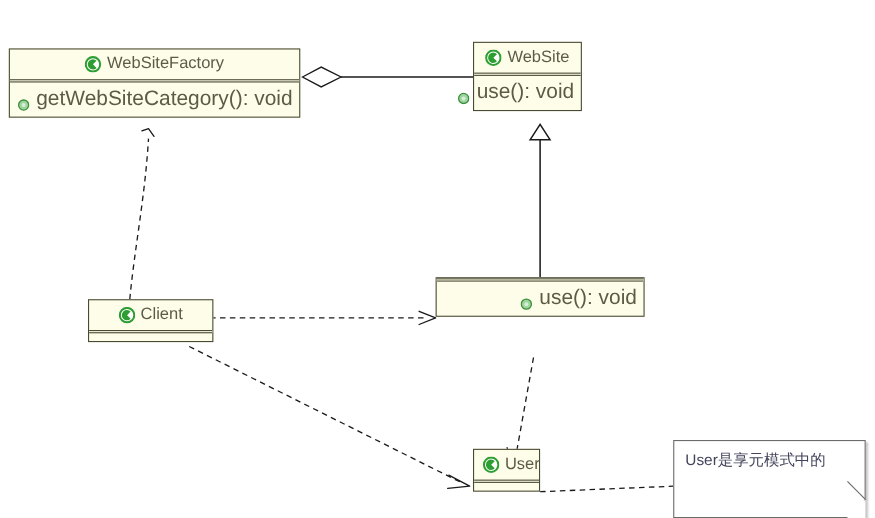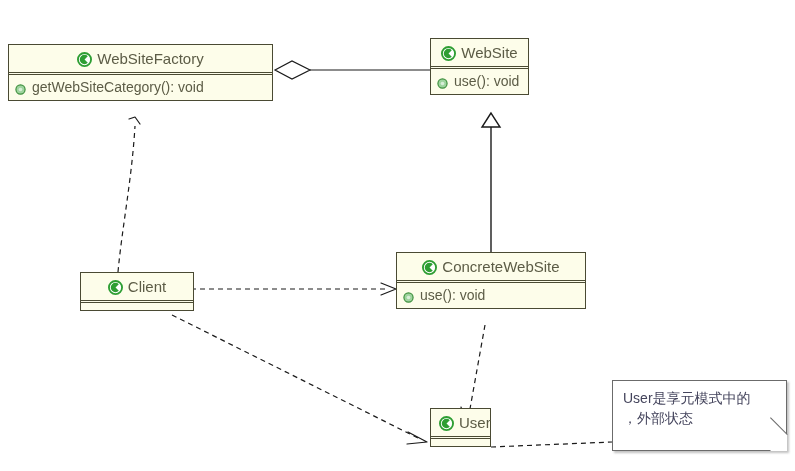--- a/index.html
+++ b/index.html
@@ -56,23 +56,24 @@
     height: 7px;
   }
   .class-name {
     font-size: 15px;
     color: #5c5c46;
     vertical-align: middle;
   }
   .member-row {
     display: flex;
     align-items: center;
-    font-size: 14px;
+    font-size: 19px;
     color: #5c5c46;
     white-space: nowrap;
+    justify-content: flex-end;
   }
   .member-label {
     margin-left: 6px;
   }
   .icon-class {
     display: inline-block;
     width: 15px;
     height: 15px;
     vertical-align: middle;
     margin-right: 5px;
@@ -203,28 +204,20 @@
             <circle cx="6" cy="6" r="5" fill="#9ed49e" stroke="#3c8f3c" stroke-width="1.3"></circle>
             <circle cx="6" cy="6" r="2" fill="#d8eed8"></circle>
           </svg>
         </span>
         <span class="member-label">use(): void</span>
       </div>
     </div>
   </div>
 
   <div class="uml-class" style="left:396px; top:224px; width:190px;">
-    <div class="compartment cmp-name">
-      <span class="icon-class">
-        <svg width="15" height="15" viewBox="0 0 16 16">
-          <circle cx="8" cy="8" r="7" fill="#ffffff" stroke="#2e9e33" stroke-width="2"></circle>
-          <path d="M 11.5 4.5 A 5 5 0 1 0 11.5 11.5 L 8 8 Z" fill="#2e9e33"></path>
-        </svg>
-      </span><span class="class-name">ConcreteWebSite</span>
-    </div>
     <div class="compartment cmp-sep"></div>
     <div class="compartment cmp-members">
       <div class="member-row">
         <span class="icon-member">
           <svg width="11" height="11" viewBox="0 0 12 12">
             <circle cx="6" cy="6" r="5" fill="#9ed49e" stroke="#3c8f3c" stroke-width="1.3"></circle>
             <circle cx="6" cy="6" r="2" fill="#d8eed8"></circle>
           </svg>
         </span>
         <span class="member-label">use(): void</span>
@@ -251,20 +244,19 @@
         <svg width="15" height="15" viewBox="0 0 16 16">
           <circle cx="8" cy="8" r="7" fill="#ffffff" stroke="#2e9e33" stroke-width="2"></circle>
           <path d="M 11.5 4.5 A 5 5 0 1 0 11.5 11.5 L 8 8 Z" fill="#2e9e33"></path>
         </svg>
       </span><span class="class-name">User</span>
     </div>
     <div class="compartment cmp-sep"></div>
     <div class="compartment cmp-empty"></div>
   </div>
 
-  <div class="uml-note" style="left:612px; top:352px; width:175px; height:71px;">
+  <div class="uml-note" style="left:612px; top:372px; width:175px; height:71px;">
     <div class="note-text">User是享元模式中的</div>
-    <div class="note-text" style="padding-top:0;">，外部状态</div>
     <div class="note-fold-line"></div>
     <div class="note-fold"></div>
   </div>
 
 </div>
 
 </body></html>

